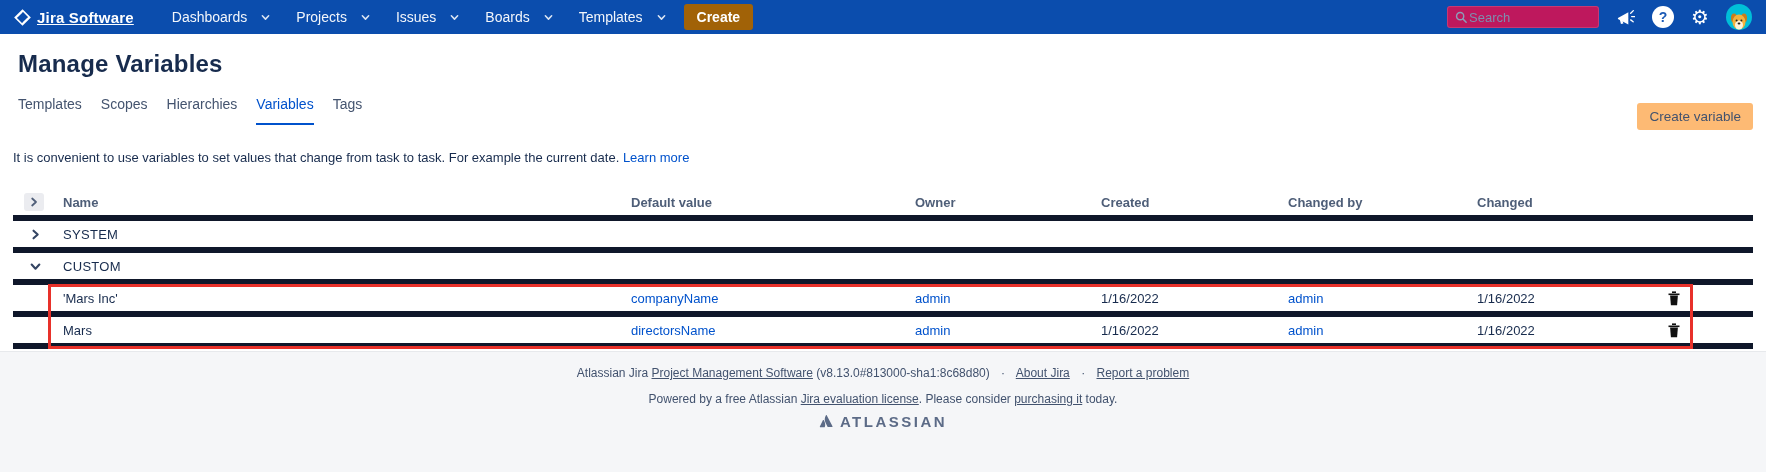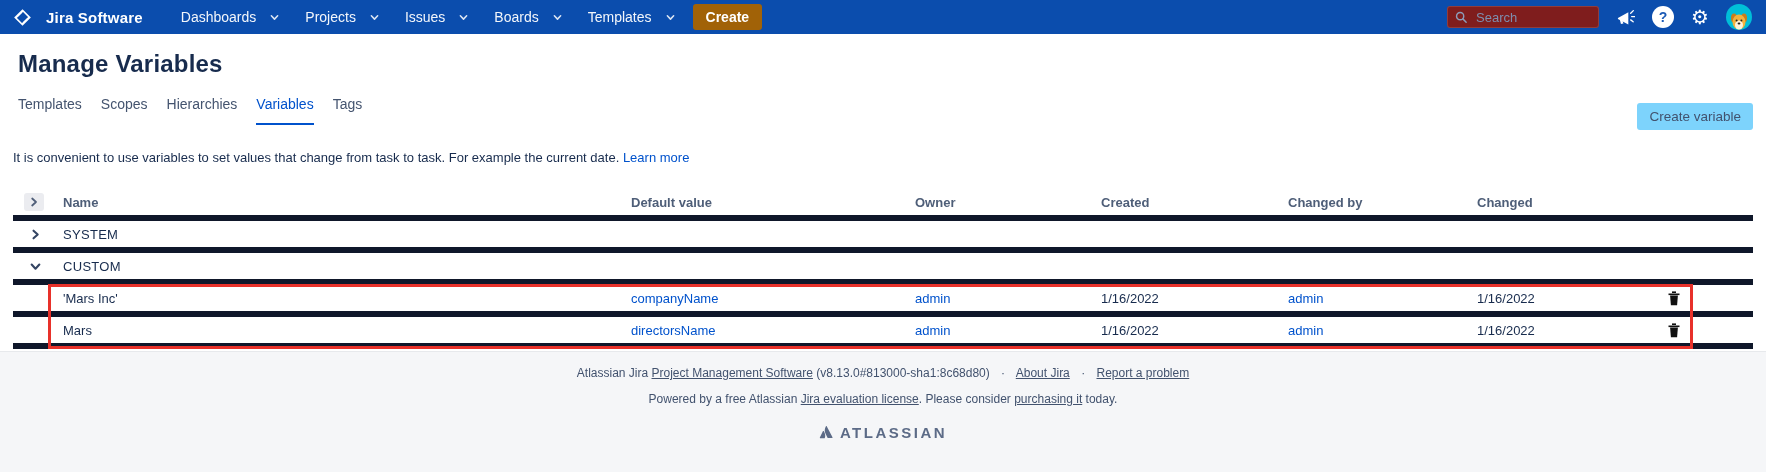--- a/index.html
+++ b/index.html
@@ -8,33 +8,33 @@
     font-family:"Liberation Sans","DejaVu Sans",sans-serif;
     background:#fff; color:#172B4D;
     display:flex; flex-direction:column; overflow:hidden;
   }
 
   
   .topnav {
     height:34px; background:#0B4DAD; display:flex; align-items:center;
     padding:0 14px; flex:none; color:#fff;
   }
-  .brand { display:flex; align-items:center; gap:15px; font-size:15px; font-weight:bold; letter-spacing:.2px; cursor:pointer; }
+  .brand { display:flex; align-items:center; gap:6px; font-size:15px; font-weight:bold; letter-spacing:.2px; cursor:pointer;text-decoration:underline; }
   .nav-items { display:flex; align-items:center; gap:26px; margin-left:38px; }
   .nav-item { display:flex; align-items:center; gap:14px; font-size:14px; color:rgba(255,255,255,.95); cursor:pointer; }
   .nav-item svg { opacity:.85; }
   .create-btn {
     margin-left:18px; background:#a16207; color:#fff; border:none; border-radius:3px;
     font-size:14px; font-weight:bold; padding:5px 13px; cursor:pointer;
     font-family:inherit;
   }
   .nav-right { margin-left:auto; display:flex; align-items:center; gap:17px; }
   .search-box {
-    width:152px; height:22px; background:#7f1d1d; border:1px solid rgba(255,255,255,.14);
-    border-radius:3px; display:flex; align-items:center; padding:0 7px; gap:9px;
+    width:152px; height:22px; background:#be185d; border:1px solid rgba(255,255,255,.14);
+    border-radius:3px; display:flex; align-items:center; padding:0 7px; gap:2px;
   }
   .search-box input {
     background:transparent; border:none; outline:none; color:#D6E0F0;
     font-size:13px; width:100%; font-family:inherit;
   }
   .search-box input::placeholder { color:#7E8EAE; }
   .nav-icon { display:flex; align-items:center; justify-content:center; cursor:pointer; }
   .help-circle {
     width:22px; height:22px; border-radius:50%; background:#fff; color:#1B5AB5;
     font-weight:bold; font-size:14px; display:flex; align-items:center; justify-content:center;
@@ -45,21 +45,21 @@
     display:flex; align-items:flex-end; justify-content:center; cursor:pointer;
   }
 
   
   .page { padding:0 13px; position:relative; flex:none; }
   .page-title { font-size:24px; font-weight:bold; color:#172B4D; margin:16px 0 0 5px; letter-spacing:.2px; }
   .tabs { display:flex; gap:19px; margin:18px 0 0 5px; }
   .tab { font-size:14px; color:#44546F; padding-bottom:11px; cursor:pointer; border-bottom:2px solid transparent; }
   .tab.active { color:#0052CC; border-bottom-color:#0052CC;text-align:center; }
   .create-variable-btn {
-    position:absolute; top:69px; right:13px; background:#7dd3fc; border:none; border-radius:3px;
+    position:absolute; top:69px; right:13px; background:#fdba74; border:none; border-radius:3px;
     color:#42526E; font-size:13.5px; padding:6px 12px; cursor:pointer; font-family:inherit;
   }
   .description { font-size:13px; color:#172B4D; margin-top:25px; }
   .link { color:#0052CC; text-decoration:none; cursor:pointer; }
 
   
   .var-table { margin-top:24px; position:relative; }
   .trow {
     display:grid;
     grid-template-columns:50px 568px 284px 186px 187px 189px 190px 1fr;
@@ -80,21 +80,21 @@
   }
 
   
   .footer {
     flex:1; margin-top:2px; background:#F5F6F8; border-top:1px solid #E7E9EC;
     text-align:center; padding-top:14px; font-size:12px; color:#42526E;
   }
   .footer .u { text-decoration:underline; color:#42526E; cursor:pointer; }
   .footer .dot { margin:0 8px; }
   .footer-line2 { margin-top:12px; }
-  .atl-logo { margin-top:18px; display:flex; align-items:center; justify-content:center; gap:6px; color:#5C6B87; }
+  .atl-logo { margin-top:7px; display:flex; align-items:center; justify-content:center; gap:6px; color:#5C6B87; }
   .atl-word { font-weight:bold; font-size:15px; letter-spacing:2.5px; }
 </style>
 </head>
 <body>
 
 <header class="topnav">
   <div class="brand">
     <span style="display:flex;">
       <svg width="17" height="17" viewBox="0 0 24 24">
           <path d="M12 2.6l9.4 9.4-9.4 9.4-9.4-9.4z" fill="none" stroke="#fff" stroke-width="3.4"></path>

